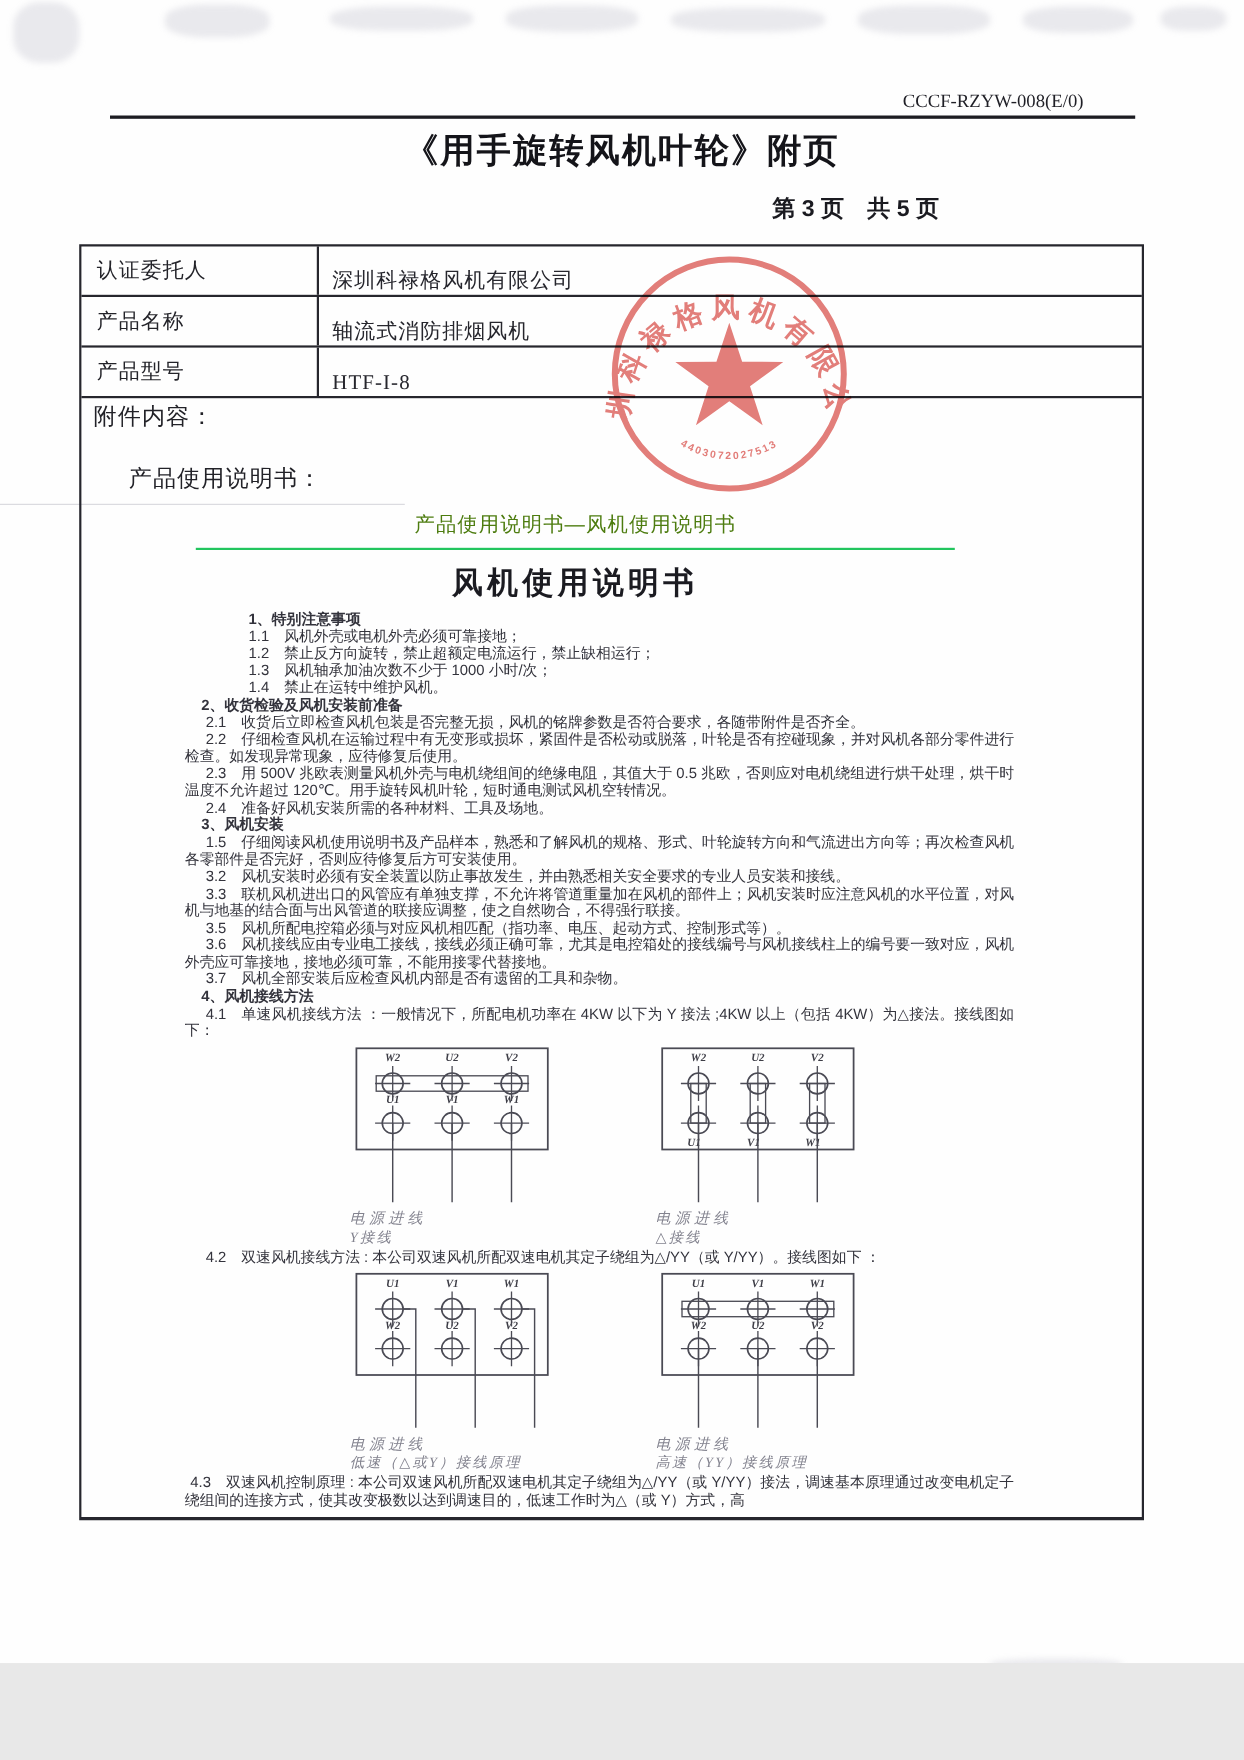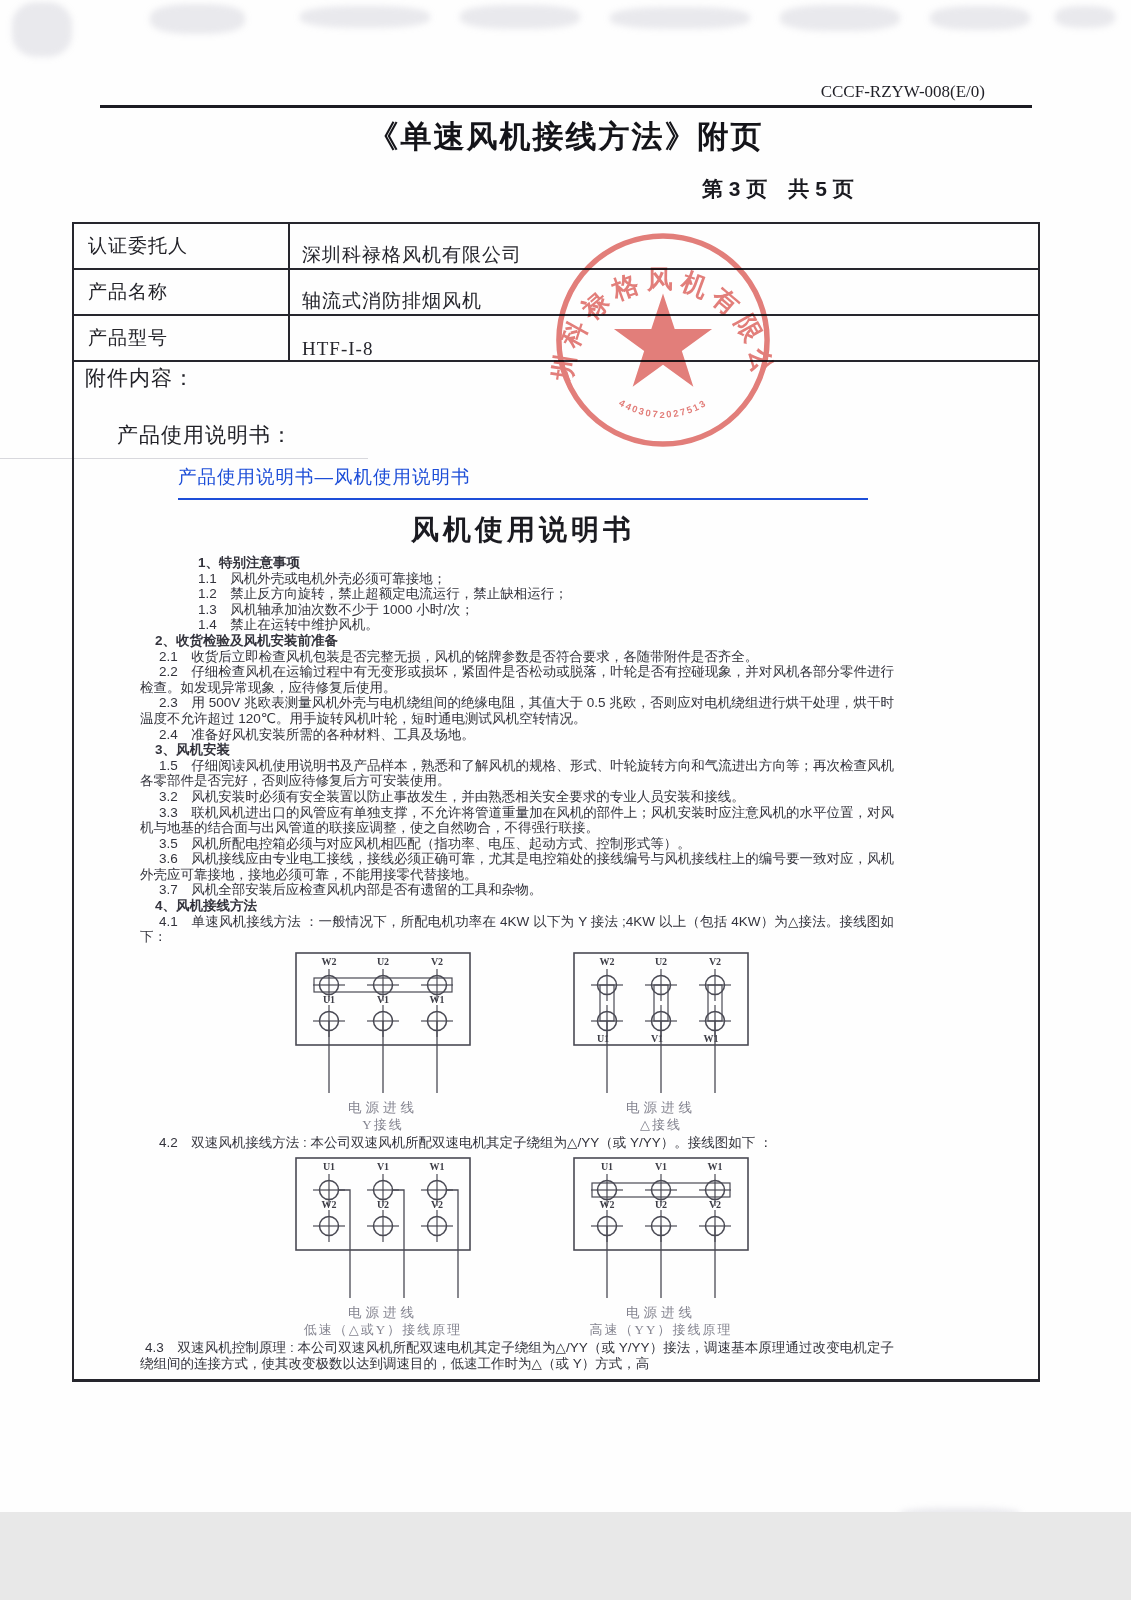--- a/index.html
+++ b/index.html
@@ -26,33 +26,33 @@
   .t-label{width:216px;border-right:2px solid #26262d;align-self:stretch;display:flex;align-items:center;
            padding-left:14px;box-sizing:border-box;font-size:19px;letter-spacing:1px;color:#232329;}
   .t-value{flex:1;padding-left:12px;font-family:"Liberation Serif","DejaVu Serif",serif;
            font-size:19px;letter-spacing:1px;color:#26262d;}
 
   .attach-label{position:absolute;top:140px;left:11px;font-size:21px;letter-spacing:1px;color:#222228;}
   .attach-item{position:absolute;top:197px;left:43px;font-size:21px;letter-spacing:1px;color:#222228;}
 
   
   .manual{position:absolute;left:66px;top:240px;width:766px;}
-  .manual-header{font-size:18.5px;color:#1d4ed8;letter-spacing:1px;
-                 padding-bottom:9px;border-bottom:2px solid #1d4ed8;margin:0 38px;}
+  .manual-header{text-align:center;font-size:18.5px;color:#4d7c0f;letter-spacing:1px;
+                 padding-bottom:9px;border-bottom:2px solid #22c55e;margin:0 38px;}
   .manual-title{text-align:center;font-size:28px;font-weight:bold;letter-spacing:4px;
                 margin:11px 0 6px 0;color:#1b1b21;}
-  .manual-body{font-size:13.5px;line-height:15.6px;text-align:justify;color:#33333c;width:754px;}
+  .manual-body{font-size:13.5px;line-height:15.6px;text-align:justify;color:#33333c;width:754px;margin-left:28px;}
   .para{margin:0;text-indent:19px;}
   .para.header{font-weight:bold;text-indent:15px;}
   .para.sec1{text-indent:58px;}
   .para.noindent{text-indent:5px;}
 
   
   .diagram-row{display:flex;justify-content:center;gap:92px;margin:6px 0 2px 10px;}
-  .diagram{width:186px;text-align:center;}
+  .diagram{width:186px;text-align:left;font-style:italic;}
   .diagram svg{display:block;margin:0 auto;}
   .cap{font-family:"Liberation Serif","DejaVu Serif",serif;color:#83838f;line-height:17px;}
   .cap .c1{font-size:13.5px;letter-spacing:4px;}
   .cap .c2{font-size:13px;letter-spacing:2px;}
 
   
   .stamp{position:absolute;left:549px;top:226px;width:228px;height:228px;
          opacity:.82;mix-blend-mode:multiply;pointer-events:none;}
   .stamp-text{font-size:26px;font-weight:bold;letter-spacing:6.5px;
               font-family:"Liberation Sans",sans-serif;}
@@ -70,21 +70,21 @@
   <div class="smudge" style="left:460px;top:5px;width:120px;height:24px;"></div>
   <div class="smudge" style="left:610px;top:7px;width:140px;height:22px;"></div>
   <div class="smudge" style="left:780px;top:5px;width:120px;height:26px;"></div>
   <div class="smudge" style="left:930px;top:6px;width:100px;height:24px;"></div>
   <div class="smudge" style="left:1055px;top:6px;width:60px;height:22px;"></div>
   <div class="smudge" style="left:900px;top:1508px;width:120px;height:12px;"></div>
   <div class="crease"></div>
 
   <div class="doc-code">CCCF-RZYW-008(E/0)</div>
   <div class="top-rule"></div>
-  <h1 class="doc-title">《单速风机接线方法》附页</h1>
+  <h1 class="doc-title">《用手旋转风机叶轮》附页</h1>
   <div class="page-info">第 3 页　共 5 页</div>
 
   <div class="outer-box">
     <div class="info-table" id="info-rows">
         <div class="t-row">
           <div class="t-label">认证委托人</div>
           <div class="t-value">深圳科禄格风机有限公司</div>
         </div>
         <div class="t-row">
           <div class="t-label">产品名称</div>

